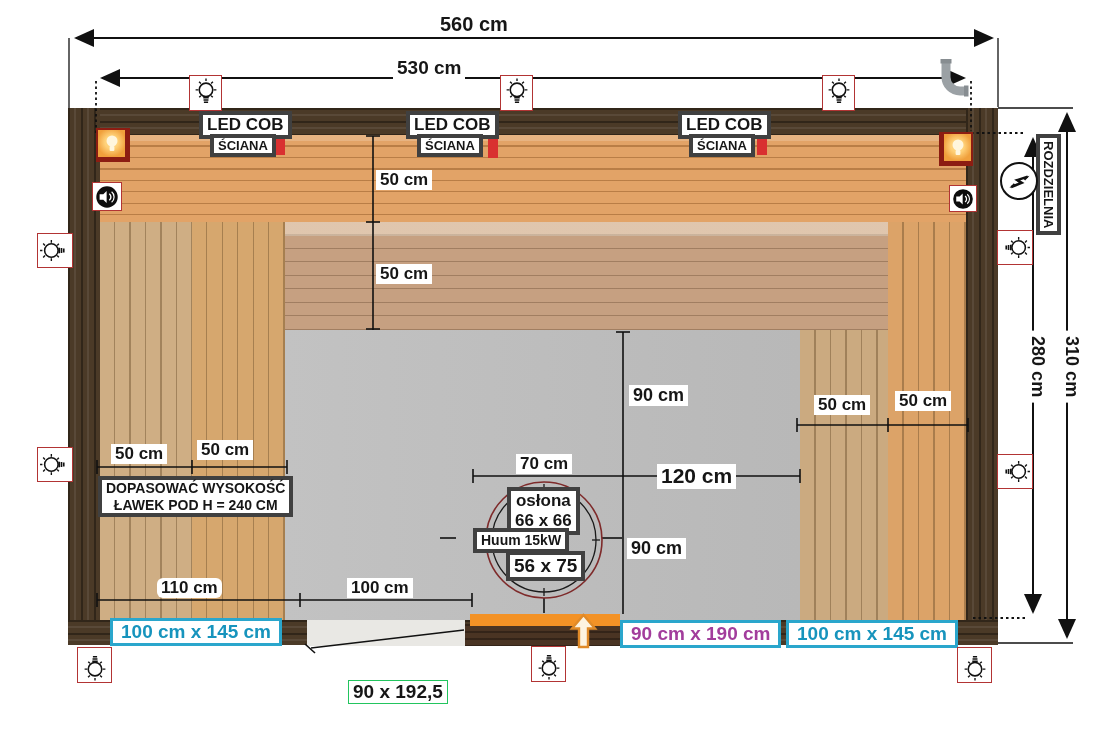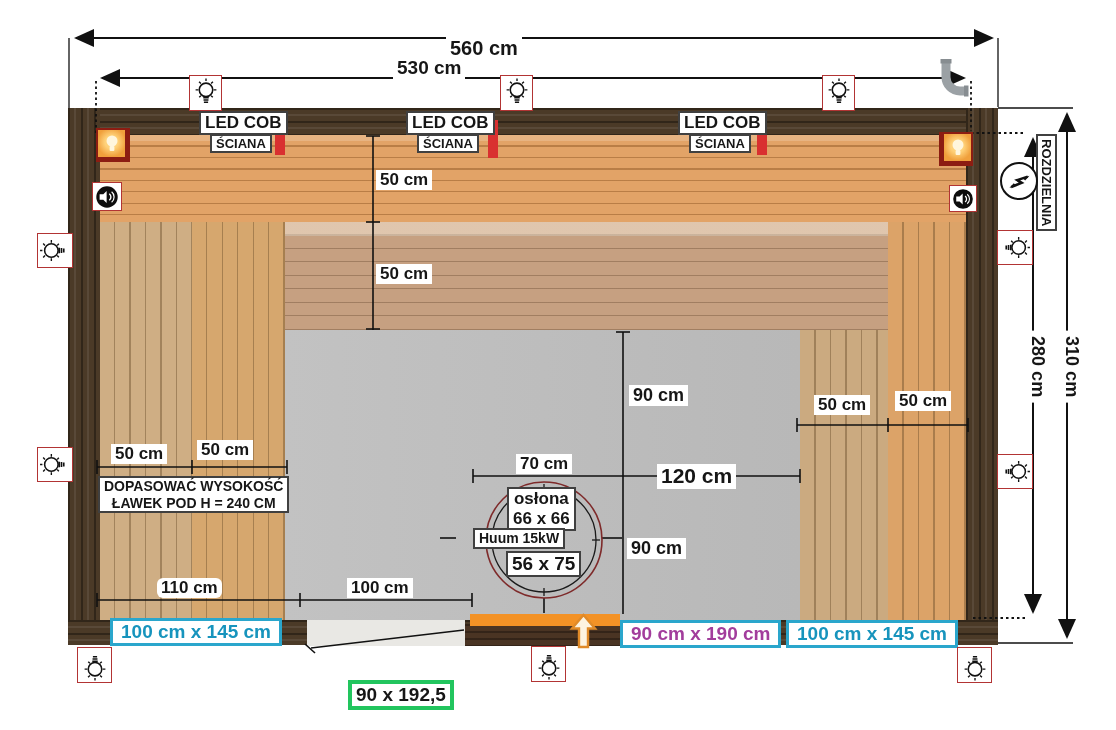--- a/index.html
+++ b/index.html
@@ -29,22 +29,22 @@
   .bench-v{
     position:absolute;z-index:10;
     background-image:repeating-linear-gradient(90deg, rgba(0,0,0,0) 0 14px, rgba(100,72,38,.42) 14px 15.5px);
   }
   .floor{position:absolute;z-index:9;background:linear-gradient(90deg,#c2c2c2,#b8b8b8);}
   
   .lbl{
     position:absolute;z-index:30;background:#fff;color:#161616;font-weight:bold;
     text-align:center;white-space:nowrap;line-height:1.18;padding:0 4px;
   }
-  .bord-red{border:2px solid #404040;}
-  .bord-dark{border:4px solid #22c55e;}
+  .bord-red{border:4px solid #404040;}
+  .bord-dark{border:1px solid #22c55e;}
   .bord-cyan{border:3px solid #2aa6cc;}
   .rot90{transform:rotate(90deg);}
   .vert{writing-mode:vertical-rl;padding:3px 1px;}
   
   .icon-box{
     position:absolute;z-index:40;background:#fff;border:1.5px solid #b23434;
     display:flex;align-items:center;justify-content:center;
   }
   .redbar{position:absolute;z-index:25;background:#d93030;}
   .corner-lamp{
@@ -182,21 +182,21 @@
       <line x1="544" y1="588" x2="544" y2="596"></line>
       <line x1="488" y1="540" x2="496" y2="540"></line>
       <line x1="592" y1="540" x2="600" y2="540"></line>
     </g>
   </svg>
 
   <div class="redbar" style="left:275px;top:117px;width:10px;height:38px;"></div>
   <div class="redbar" style="left:488px;top:120px;width:10px;height:38px;"></div>
   <div class="redbar" style="left:757px;top:117px;width:10px;height:38px;"></div>
 
-  <div class="lbl" style="left:446px;top:13px;font-size:20px;margin-top:24px;">560 cm</div>
+  <div class="lbl" style="left:436px;top:13px;font-size:20px;">560 cm</div>
   <div class="lbl" style="left:393px;top:57px;font-size:19px;">530 cm</div>
 
   <div class="lbl bord-red" style="left:199px;top:111px;font-size:17px;">LED COB</div>
   <div class="lbl bord-red" style="left:210px;top:134px;font-size:13px;">ŚCIANA</div>
   <div class="lbl bord-red" style="left:406px;top:111px;font-size:17px;">LED COB</div>
   <div class="lbl bord-red" style="left:417px;top:134px;font-size:13px;">ŚCIANA</div>
   <div class="lbl bord-red" style="left:678px;top:111px;font-size:17px;">LED COB</div>
   <div class="lbl bord-red" style="left:689px;top:134px;font-size:13px;">ŚCIANA</div>
 
   <div class="lbl" style="left:376px;top:170px;font-size:17px;">50 cm</div>

